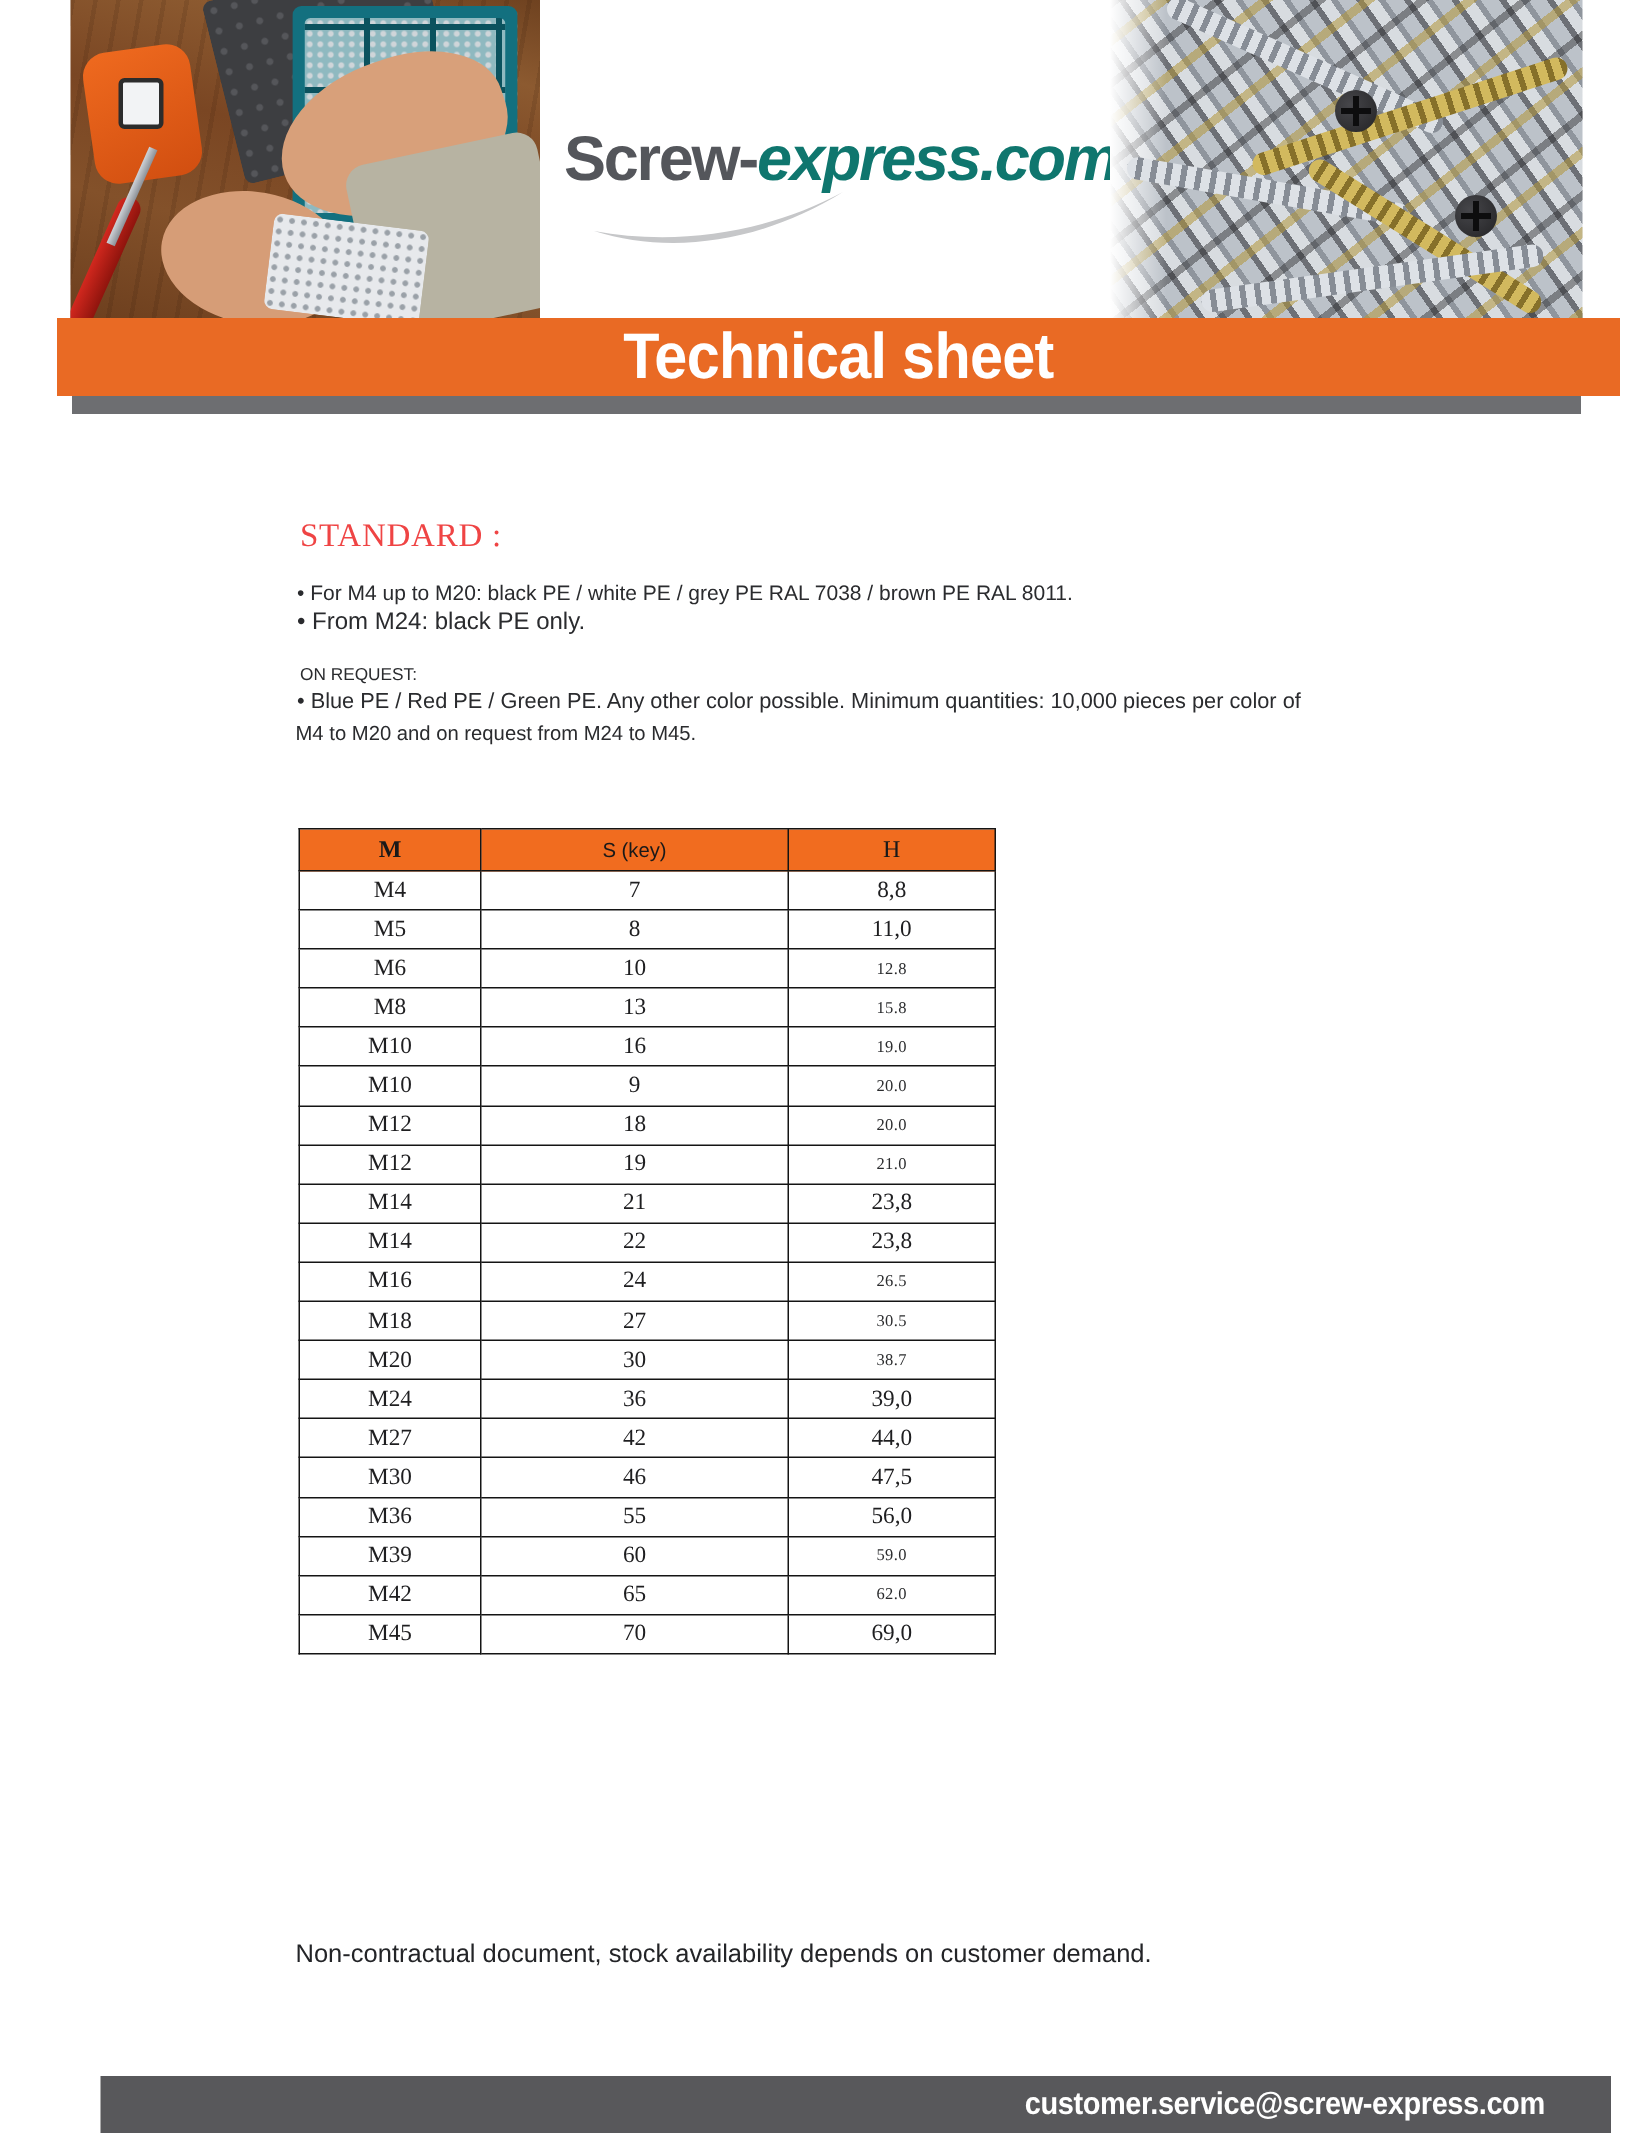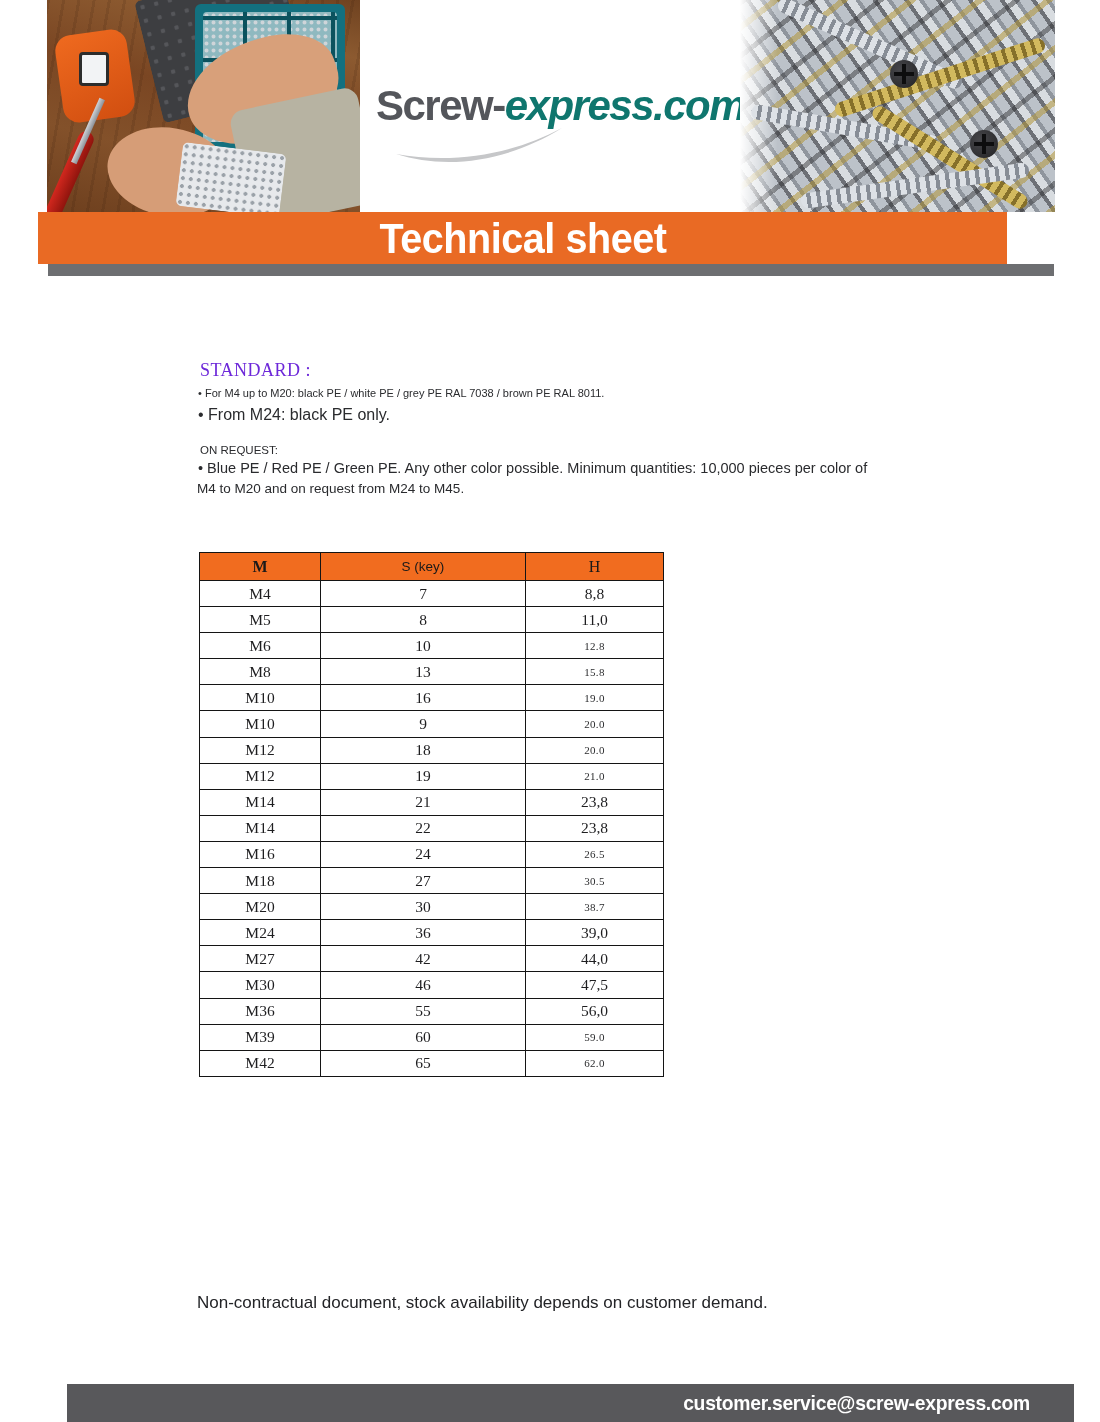--- a/index.html
+++ b/index.html
@@ -53,28 +53,28 @@
   .head:before { content:""; position:absolute; left:4px; top:12px; width:20px; height:4px; background:#0d0d0e; }
 
   
   .logo-wrap { position:absolute; left:360px; top:0; width:385px; height:212px; }
   .logo-text { position:absolute; left:0; top:82px; width:100%; text-align:center; font-size:42px; font-weight:bold; letter-spacing:-1.5px; white-space:nowrap; }
   .logo-part1 { color:#54565B;margin-left:16px; }
   .logo-part2 { color:#0f766e; font-style:italic; }
   .swoosh { position:absolute; left:32px; top:124px; }
 
   
-  .banner { position:absolute; left:38px; top:212px; width:969px; height:52px; background:#E96A24; display:flex; align-items:center; justify-content:center; }
+  .banner { position:absolute; left:38px; top:212px; width:1042px; height:52px; background:#E96A24; display:flex; align-items:center; justify-content:center; }
   .banner-title { color:#ffffff; font-weight:bold; font-size:43px; letter-spacing:-0.5px; transform:scaleX(.92); white-space:nowrap; }
   .gray-strip { position:absolute; left:48px; top:264px; width:1006px; height:12px; background:#6D6E71; }
 
   
   .t { position:absolute; color:#222326; white-space:nowrap; }
-  .std-title { left:200px; top:360px; font-family:"Liberation Serif", serif; font-size:18px; letter-spacing:.5px; color:#6d28d9; }
-  .std-b1 { left:198px; top:387px; font-size:11px; color:#2a2b2e; }
+  .std-title { left:200px; top:344px; font-family:"Liberation Serif", serif; font-size:22px; letter-spacing:.5px; color:#ef4444; }
+  .std-b1 { left:198px; top:387px; font-size:14px; color:#2a2b2e; }
   .std-b2 { left:198px; top:406px; font-size:16px; color:#2a2b2e; }
   .req-title { left:200px; top:444px; font-size:11.5px; color:#2a2b2e; }
   .req-l1 { left:198px; top:460px; font-size:14.5px; color:#2a2b2e; }
   .req-l2 { left:197px; top:481px; font-size:13.5px; color:#2a2b2e; }
 
   
   table.spec { position:absolute; left:199px; top:552px; width:464px; border-collapse:collapse; table-layout:fixed; }
   table.spec th, table.spec td { border:1.6px solid #141414; text-align:center; vertical-align:middle; padding:0; }
   table.spec th { height:28px; background:#F16C1F; color:#191919; }
   th.h-m { width:121px; font-family:"Liberation Serif", serif; font-weight:bold; font-size:16px; }
@@ -237,20 +237,25 @@
         <tr>
           <td class="cell-serif">M39</td>
           <td class="cell-serif">60</td>
           <td class="cell-small">59.0</td>
         </tr>
         <tr>
           <td class="cell-serif">M42</td>
           <td class="cell-serif">65</td>
           <td class="cell-small">62.0</td>
         </tr>
+        <tr>
+          <td class="cell-serif">M45</td>
+          <td class="cell-serif">70</td>
+          <td class="cell-serif">69,0</td>
+        </tr>
       </tbody>
   </table>
 
   <div class="t note">Non-contractual document, stock availability depends on customer demand.</div>
 
   <div class="bottom-bar">
     <span class="email">customer.service@screw-express.com</span>
   </div>
 
 </div>

